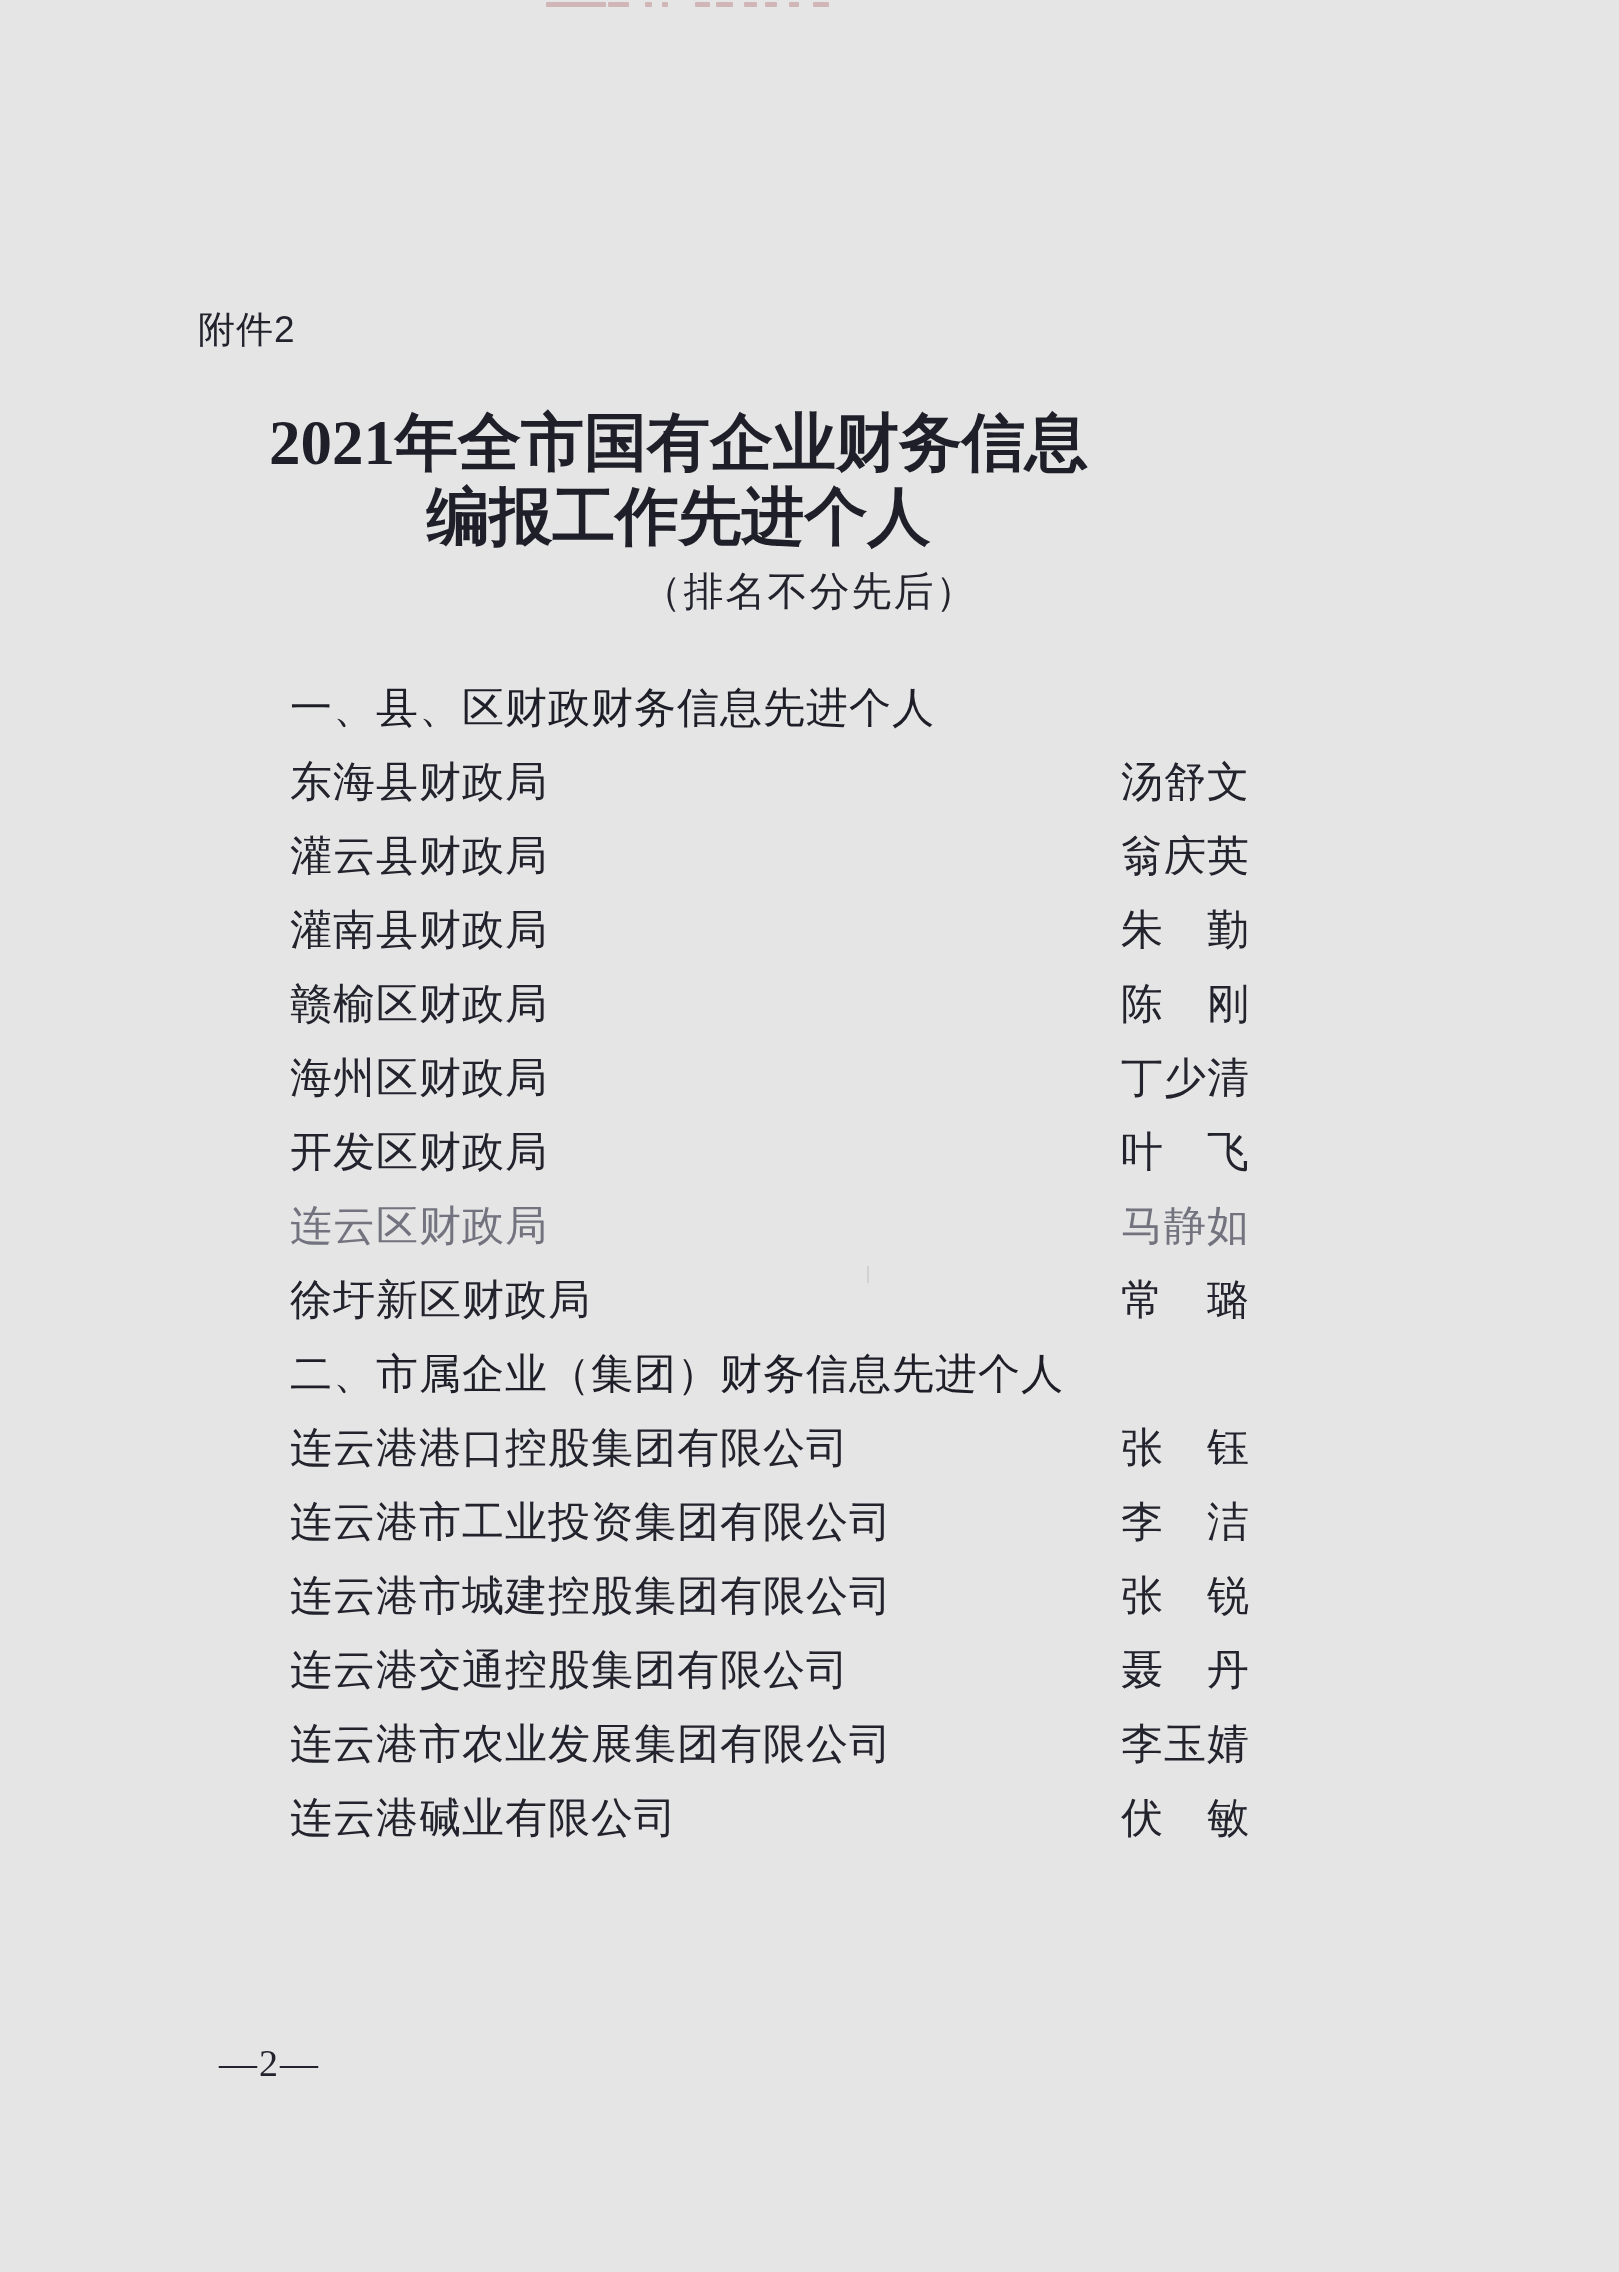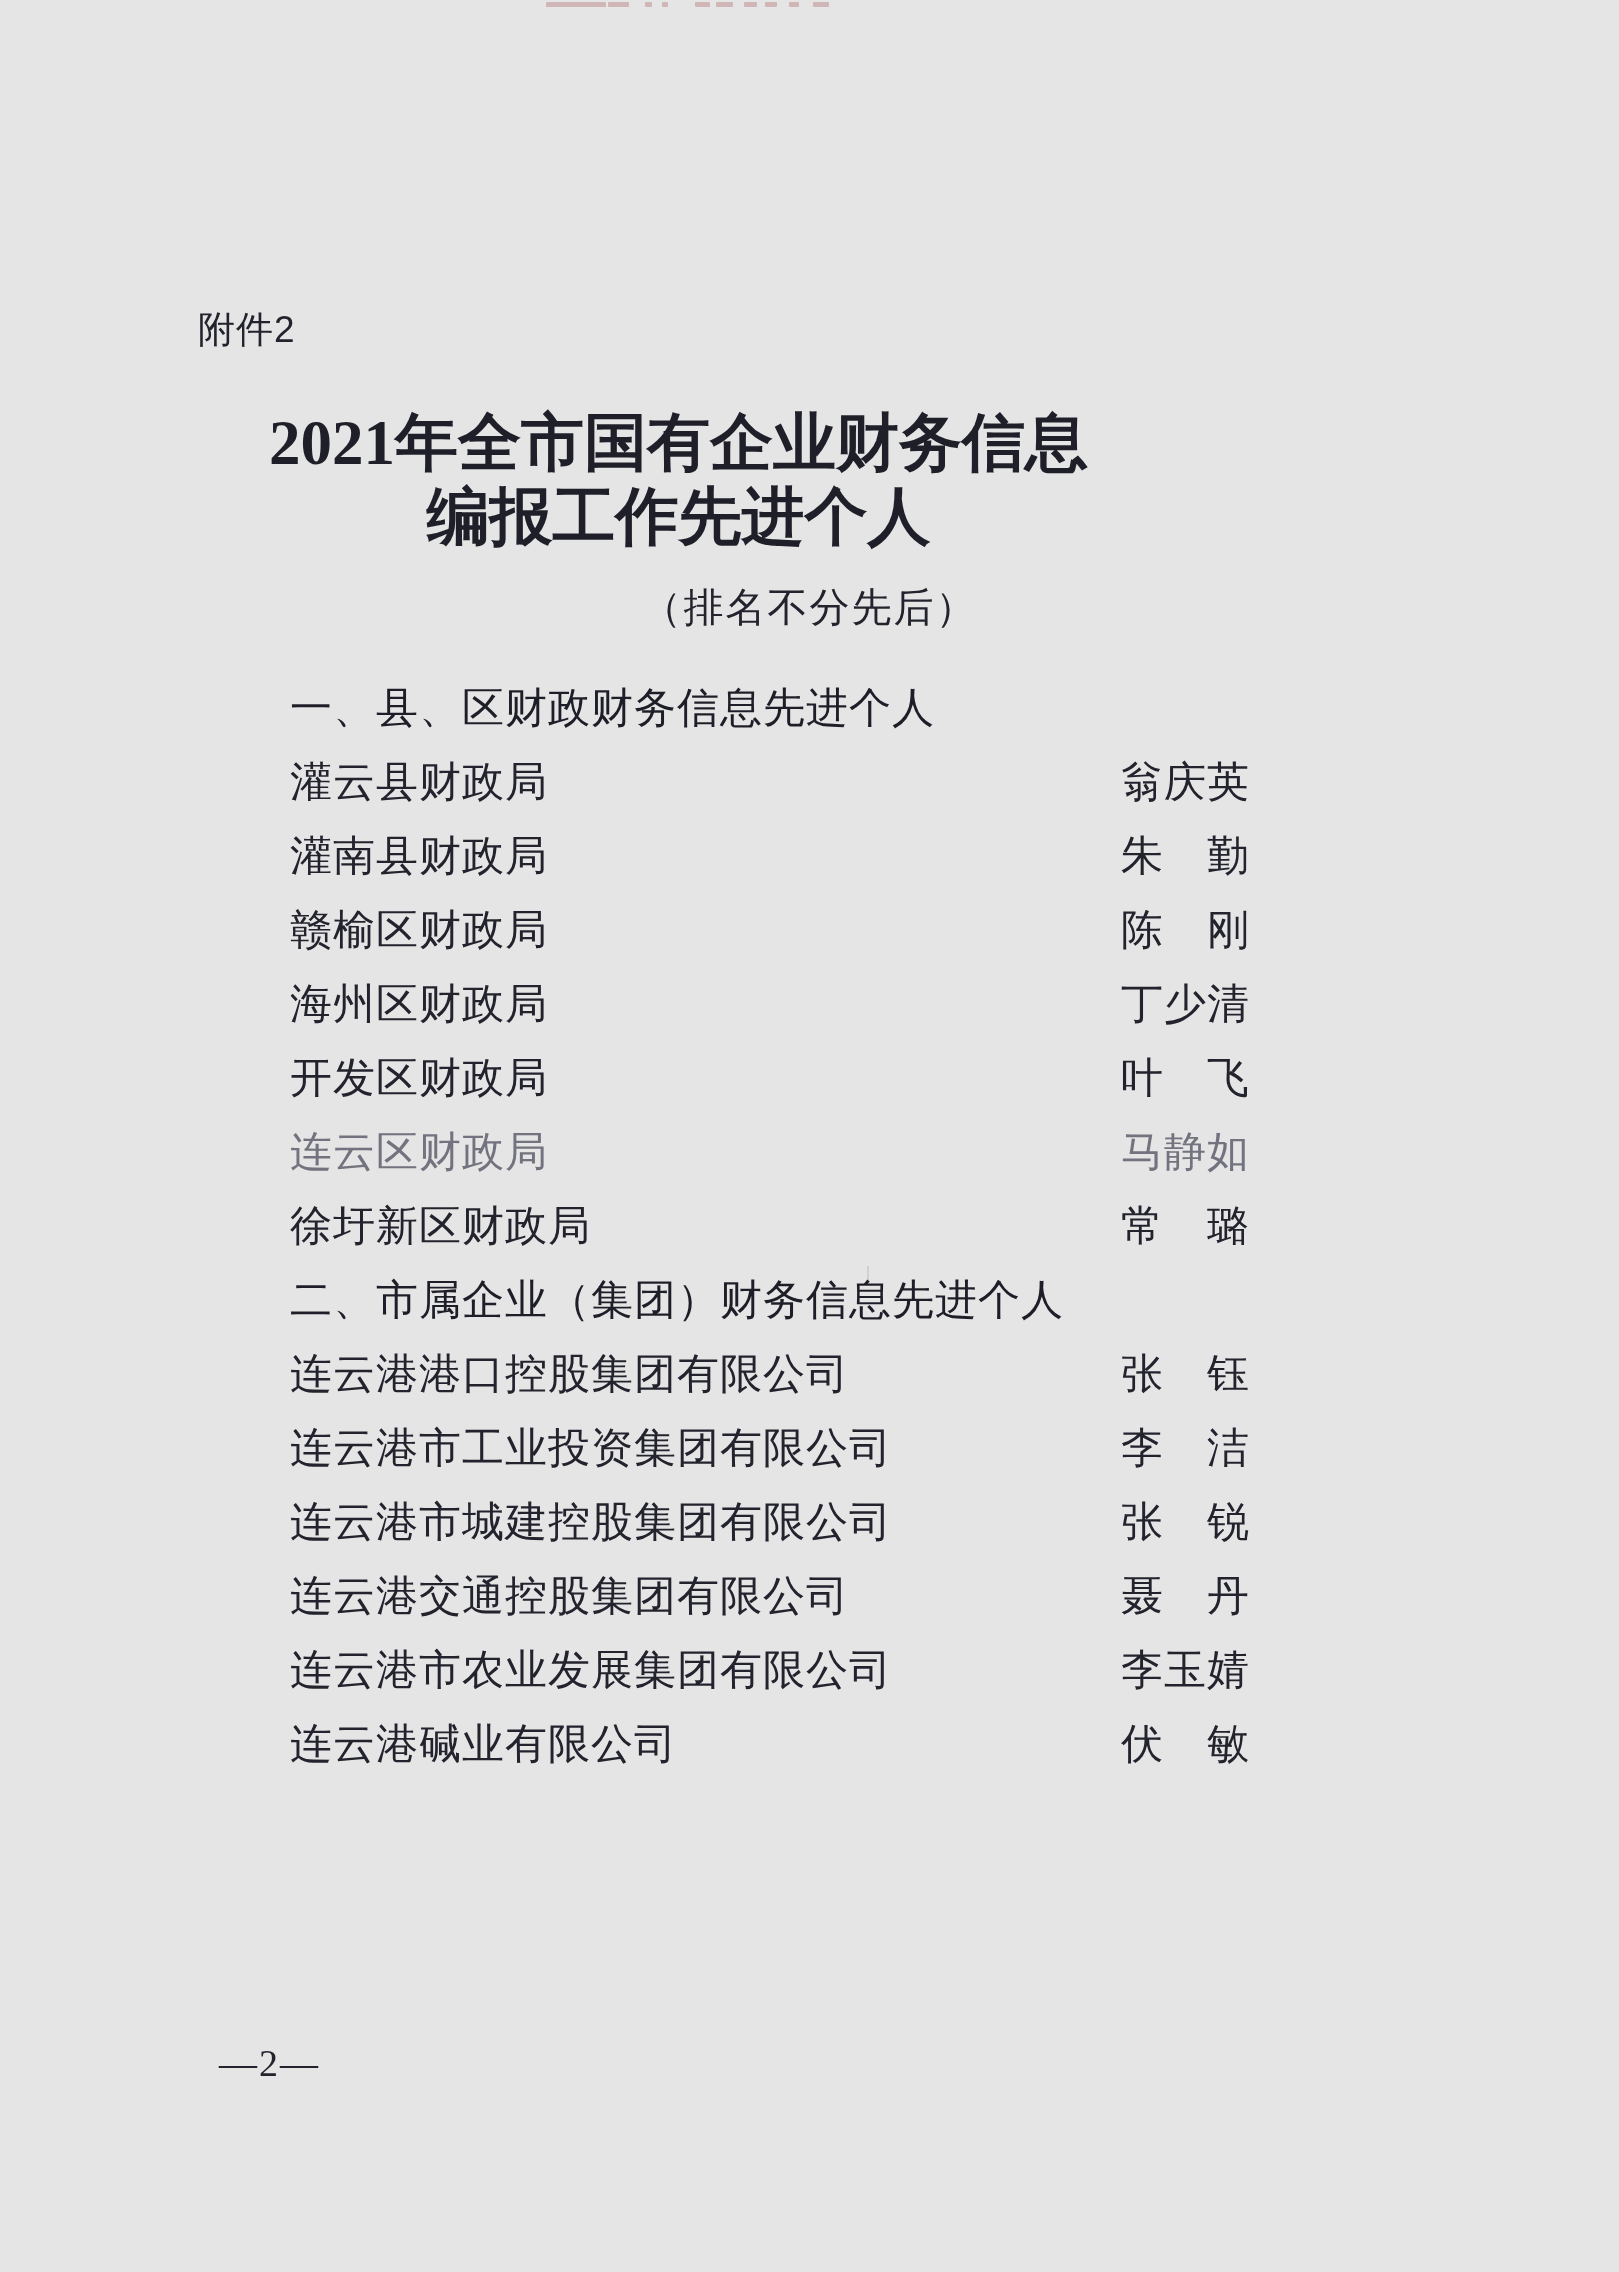--- a/index.html
+++ b/index.html
@@ -44,21 +44,20 @@
     letter-spacing:0px;
     color:#1f1f2a;
   }
   .subtitle{
     position:absolute;
     left:0;top:570px;width:1619px;
     text-align:center;
     font-size:40px;
     line-height:44px;
     letter-spacing:2px;
-    margin-top:16px;
   }
   .list{
     position:absolute;
     left:290px;top:671px;
     width:1234px;
   }
   .line{
     position:relative;
     height:74px;
     line-height:74px;
@@ -102,20 +101,24 @@
   <div class="vline-artifact"></div>
 
   <div class="attachment">附件2</div>
 
   <h1 class="title"><span>2021年全市国有企业财务信息</span><br><span>编报工作先进个人</span></h1>
 
   <div class="subtitle">（排名不分先后）</div>
 
   <div class="list">
       <div class="line heading">一、县、区财政财务信息先进个人</div>
+      <div class="line row">
+        <span class="org">东海县财政局</span>
+        <span class="name">汤舒文</span>
+      </div>
       <div class="line row">
         <span class="org">灌云县财政局</span>
         <span class="name">翁庆英</span>
       </div>
       <div class="line row">
         <span class="org">灌南县财政局</span>
         <span class="name">朱　勤</span>
       </div>
       <div class="line row">
         <span class="org">赣榆区财政局</span>

